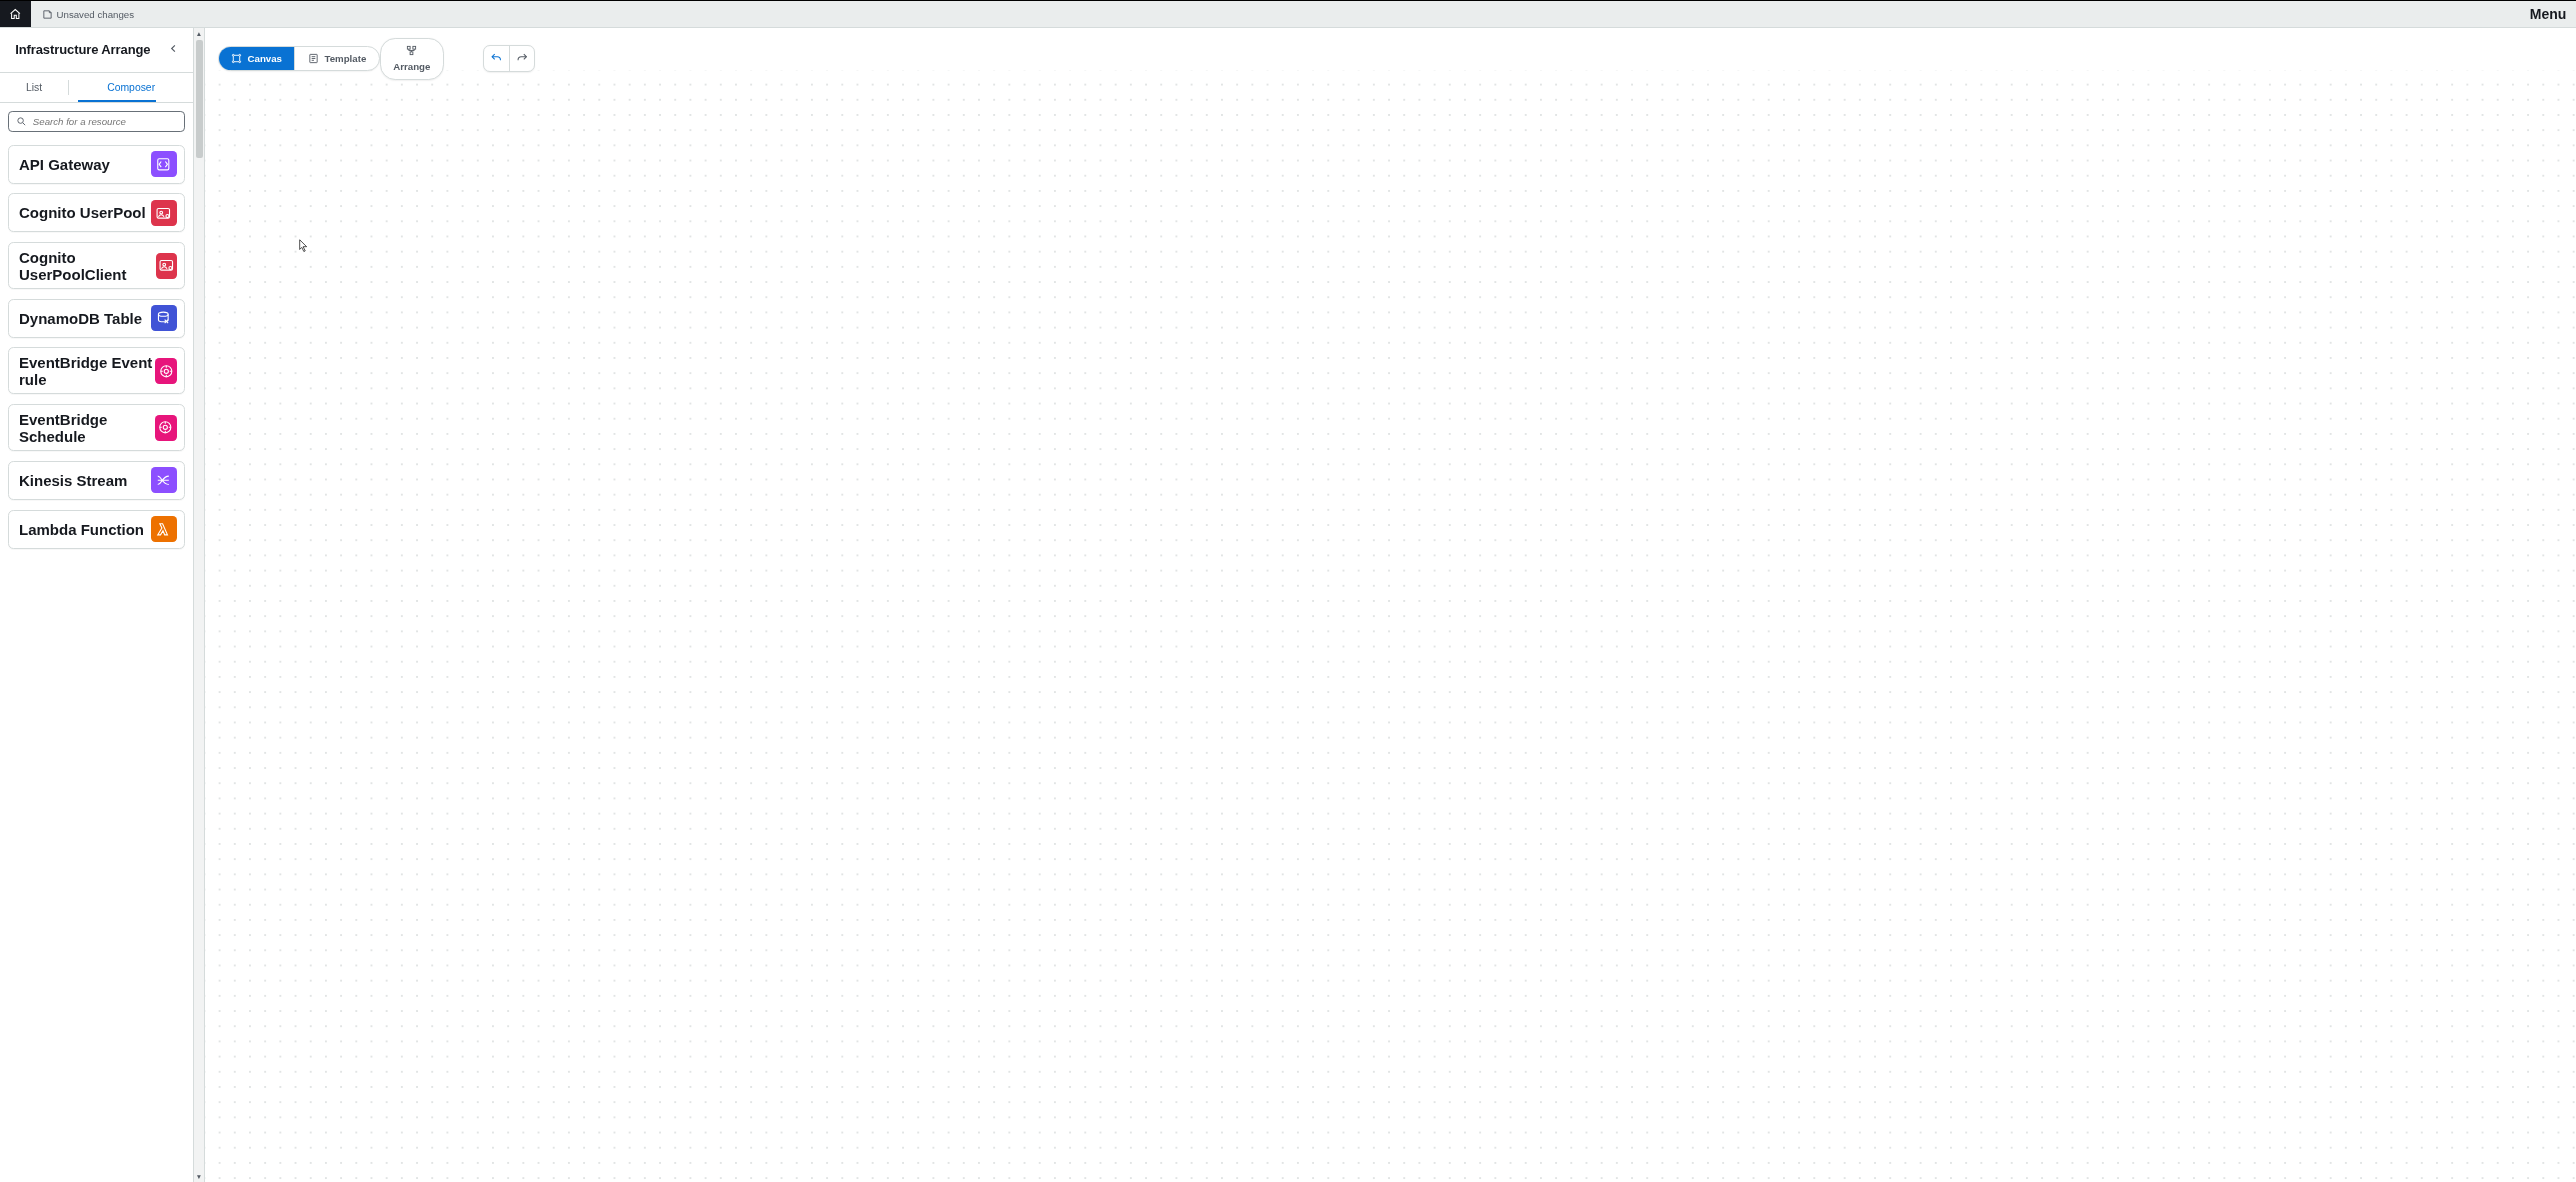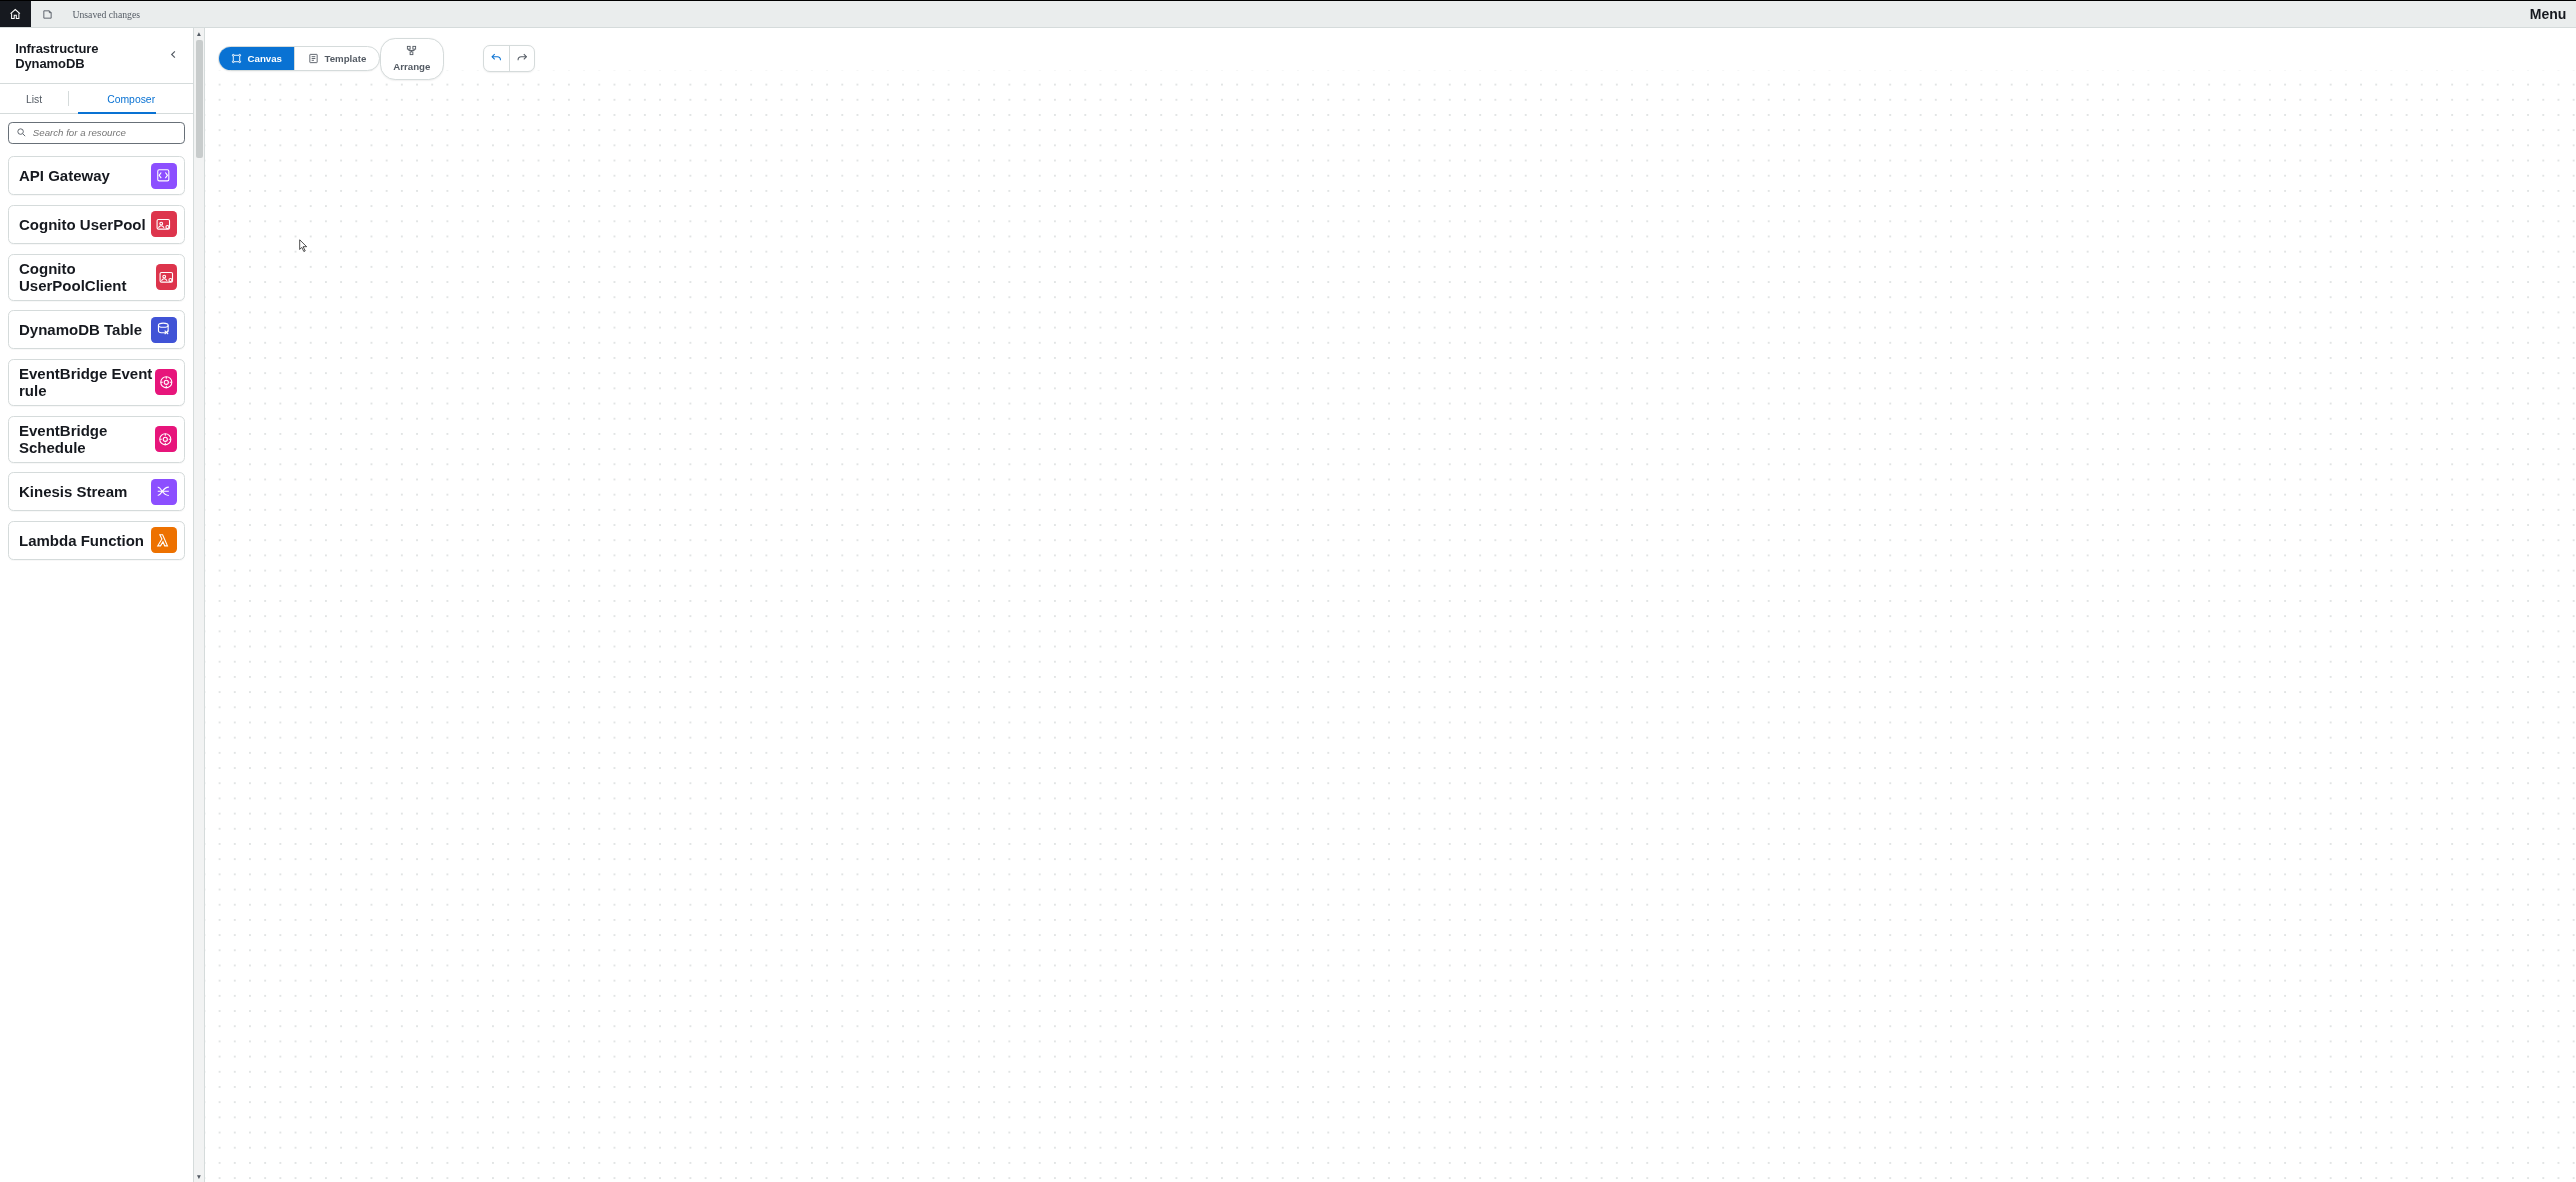--- a/index.html
+++ b/index.html
@@ -20,22 +20,22 @@
     position: fixed; top: 0; left: 0; right: 0; height: var(--topbar-h);
     display: flex; align-items: center;
     background: #eaeded; border-top: 1.4px solid #000; border-bottom: 0.7px solid var(--border);
     z-index: 50;
   }
   .home-btn {
     width: 30.5px; height: 100%; background: #16191f; color: #fff;
     display: flex; align-items: center; justify-content: center; cursor: pointer;
   }
   .unsaved {
-    display: flex; align-items: flex-end; gap: 20px; padding: 0 11px;
-    color: #545b64; font-size: 9.7px; font-family: Liberation Serif, serif;
+    display: flex; align-items: flex-end; gap: 4px; padding: 0 11px;
+    color: #545b64; font-size: 9.7px;
   }
   .menu-label { margin-left: auto; padding: 0 9.7px; font-size: 14px; font-weight: 600; cursor: pointer; }
 
   
   .sidebar {
     position: fixed; top: var(--topbar-h); left: 0; bottom: 0;
     width: var(--sidebar-w); background: #fff; border-right: 0.7px solid var(--border);
     display: flex; flex-direction: column;
   }
   .sidebar-head {
@@ -158,21 +158,21 @@
       <path d="M4 4h12l4 4v12H4z"></path>
         <path d="M16 4v4h4"></path>
     </svg>
     <span>Unsaved changes</span>
   </div>
   <div class="menu-label">Menu</div>
 </div>
 
 <aside class="sidebar">
   <div class="sidebar-head">
-    <h1>Infrastructure DynamoDB</h1>
+    <h1>Infrastructure Arrange</h1>
     <span class="collapse-btn">
       <svg width="11" height="11" viewBox="0 0 24 24" fill="none" stroke="currentColor" stroke-width="2.5">
           <path d="M15 5l-7 7 7 7"></path>
         </svg>
     </span>
   </div>
 
   <div class="tabs">
     <div class="tab">List</div>
     <div class="tab active">Composer</div>

